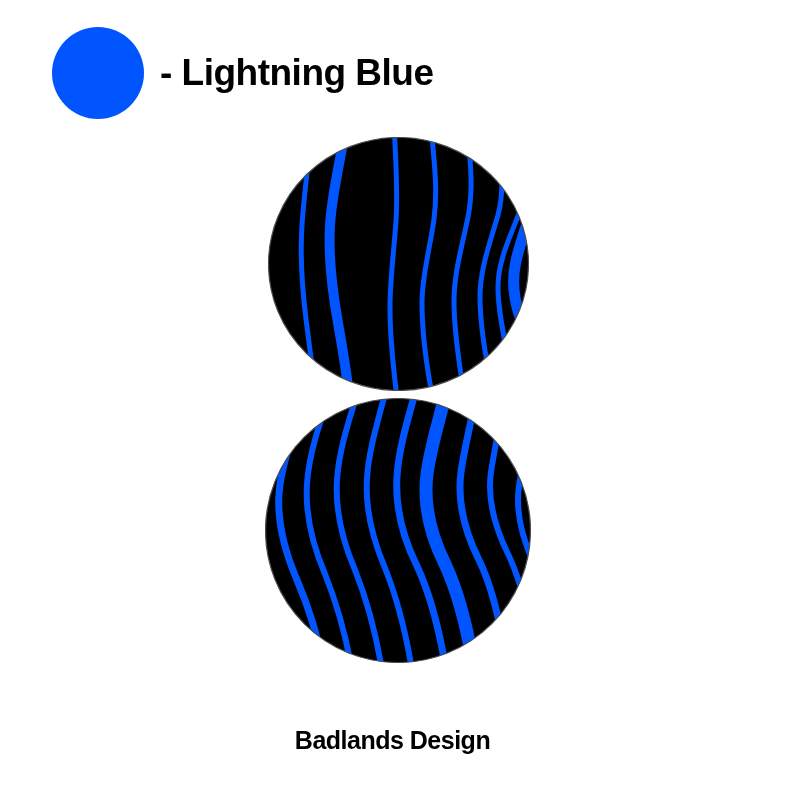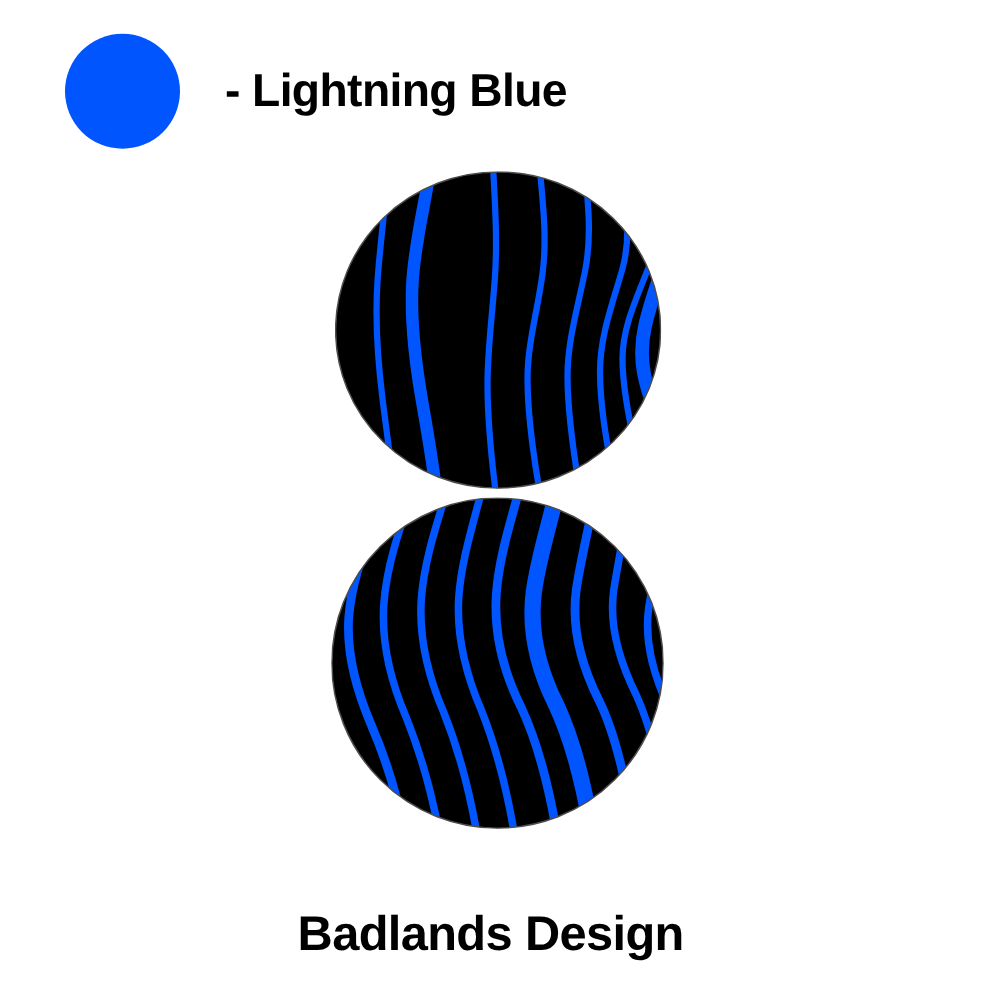--- a/index.html
+++ b/index.html
@@ -30,21 +30,21 @@
   #color-swatch {
     position: absolute;
     left: 0;
     top: 0;
     width: 92px;
     height: 92px;
     border-radius: 50%;
   }
   #legend-label {
     position: absolute;
-    left: 128px;
+    left: 108px;
     top: 0;
     height: 92px;
     line-height: 92px;
     white-space: nowrap;
     font-size: 37px;
     font-weight: bold;
     letter-spacing: -0.5px;
     color: #000000;
   }
 
@@ -70,21 +70,21 @@
     height: 100%;
   }
 
   
   #brand-name {
     position: absolute;
     left: 0;
     right: 12px;
     top: 726px;
     text-align: center;
-    font-size: 39px;
+    font-size: 25px;
     font-weight: bold;
     letter-spacing: -0.5px;
     color: #000000;
     white-space: nowrap;
   }
 </style>
 </head>
 <body>
 
 <div id="canvas" style="width: 797px; height: 797px; background: rgb(255, 255, 255);">

